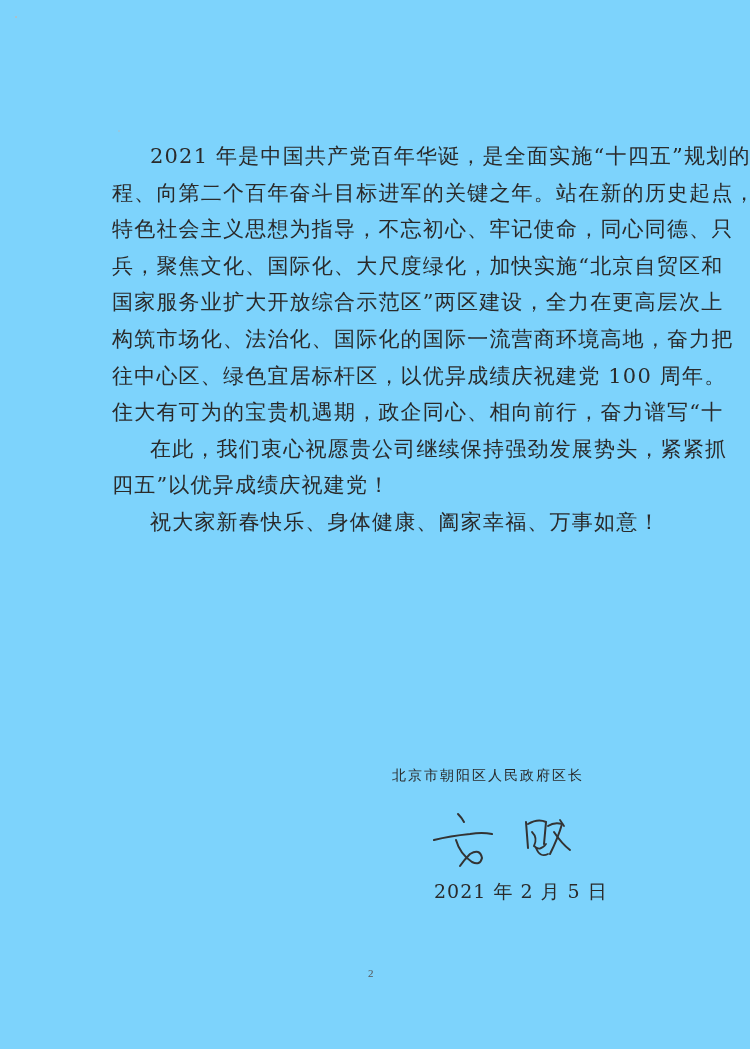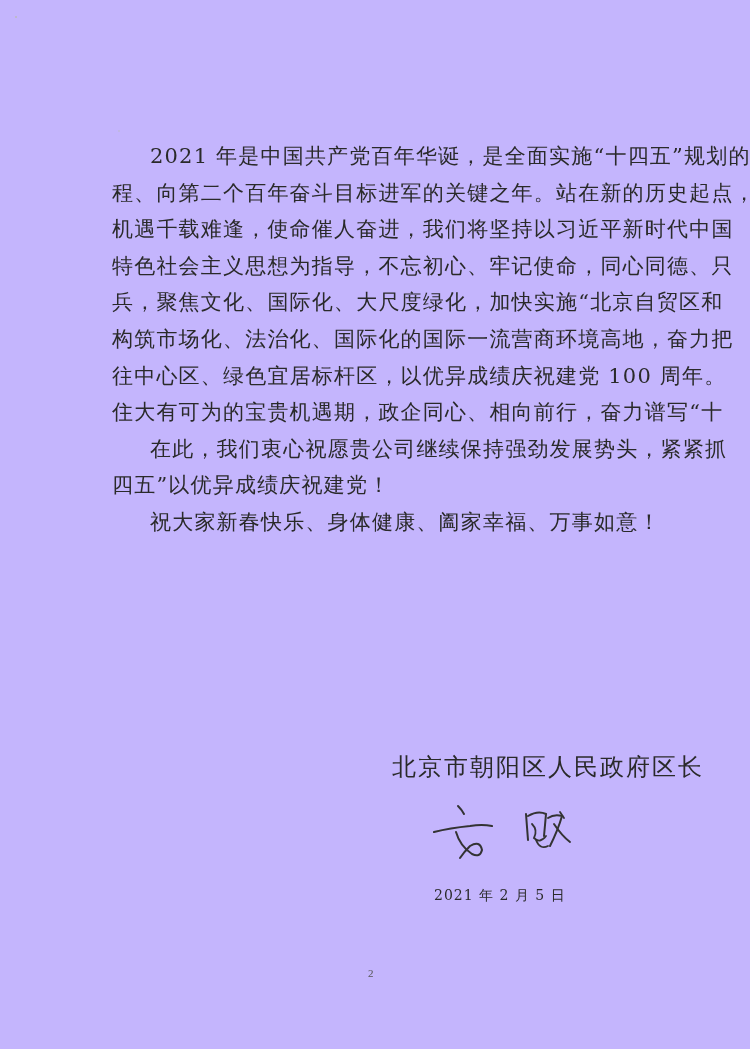--- a/index.html
+++ b/index.html
@@ -12,21 +12,21 @@
       height: 1049px;
       position: relative;
       overflow: hidden;
       font-family: "DejaVu Serif", "Liberation Serif", serif;
       color: #2a2a2a;
     }
     .page {
       position: absolute;
       left: 0; top: 0;
       width: 750px; height: 1049px;
-      background: #c4b5fd;
+      background: #7dd3fc;
     }
     .body-text {
       position: absolute;
       left: 112px;
       top: 138px;
       width: 530px;
     }
     .line {
       height: 36.6px;
       line-height: 36.6px;
@@ -42,40 +42,41 @@
     .line.indent {
       padding-left: 38px;
     }
     .signature-block {
       position: absolute;
       left: 392px;
       top: 752px;
       width: 280px;
     }
     .sig-title {
-      font-size: 24px;
+      font-size: 14px;
       letter-spacing: 2px;
       line-height: 30px;
       white-space: nowrap;
+      margin-top: 8px;
     }
     .sig-handwriting {
       position: relative;
       height: 72px;
       margin-top: 14px;
       margin-left: 38px;
     }
     .sig-handwriting svg {
       position: absolute;
       left: 0; top: 0;
     }
     .sig-date {
-      font-size: 14px;
+      font-size: 19px;
       letter-spacing: 1px;
       line-height: 30px;
-      margin-top: 12px;
+      margin-top: 0;
       margin-left: 42px;
       white-space: nowrap;
     }
     .page-number {
       position: absolute;
       left: 368px;
       top: 967px;
       font-size: 11px;
       color: #555;
       font-family: "Liberation Serif", serif;
@@ -92,23 +93,23 @@
 
 <div class="page">
 
   <span class="speck" style="left:15px;top:16px;"></span>
   <span class="speck" style="left:118px;top:130px;opacity:.5"></span>
 
   <div class="body-text">
 
     <div class="line indent">2021 年是中国共产党百年华诞，是全面实施“十四五”规划的</div>
     <div class="line">程、向第二个百年奋斗目标进军的关键之年。站在新的历史起点，</div>
-    <div class="line">机遇千载难逢，使命催人奋进，我们将坚持以习近平新时代中国</div>
     <div class="line">特色社会主义思想为指导，不忘初心、牢记使命，同心同德、只</div>
     <div class="line">兵，聚焦文化、国际化、大尺度绿化，加快实施“北京自贸区和</div>
+    <div class="line">国家服务业扩大开放综合示范区”两区建设，全力在更高层次上</div>
     <div class="line">构筑市场化、法治化、国际化的国际一流营商环境高地，奋力把</div>
     <div class="line last">往中心区、绿色宜居标杆区，以优异成绩庆祝建党 100 周年。</div>
 
     <div class="line">住大有可为的宝贵机遇期，政企同心、相向前行，奋力谱写“十</div>
     <div class="line indent">在此，我们衷心祝愿贵公司继续保持强劲发展势头，紧紧抓</div>
     <div class="line last">四五”以优异成绩庆祝建党！</div>
 
     <div class="line indent last">祝大家新春快乐、身体健康、阖家幸福、万事如意！</div>
   </div>
 

